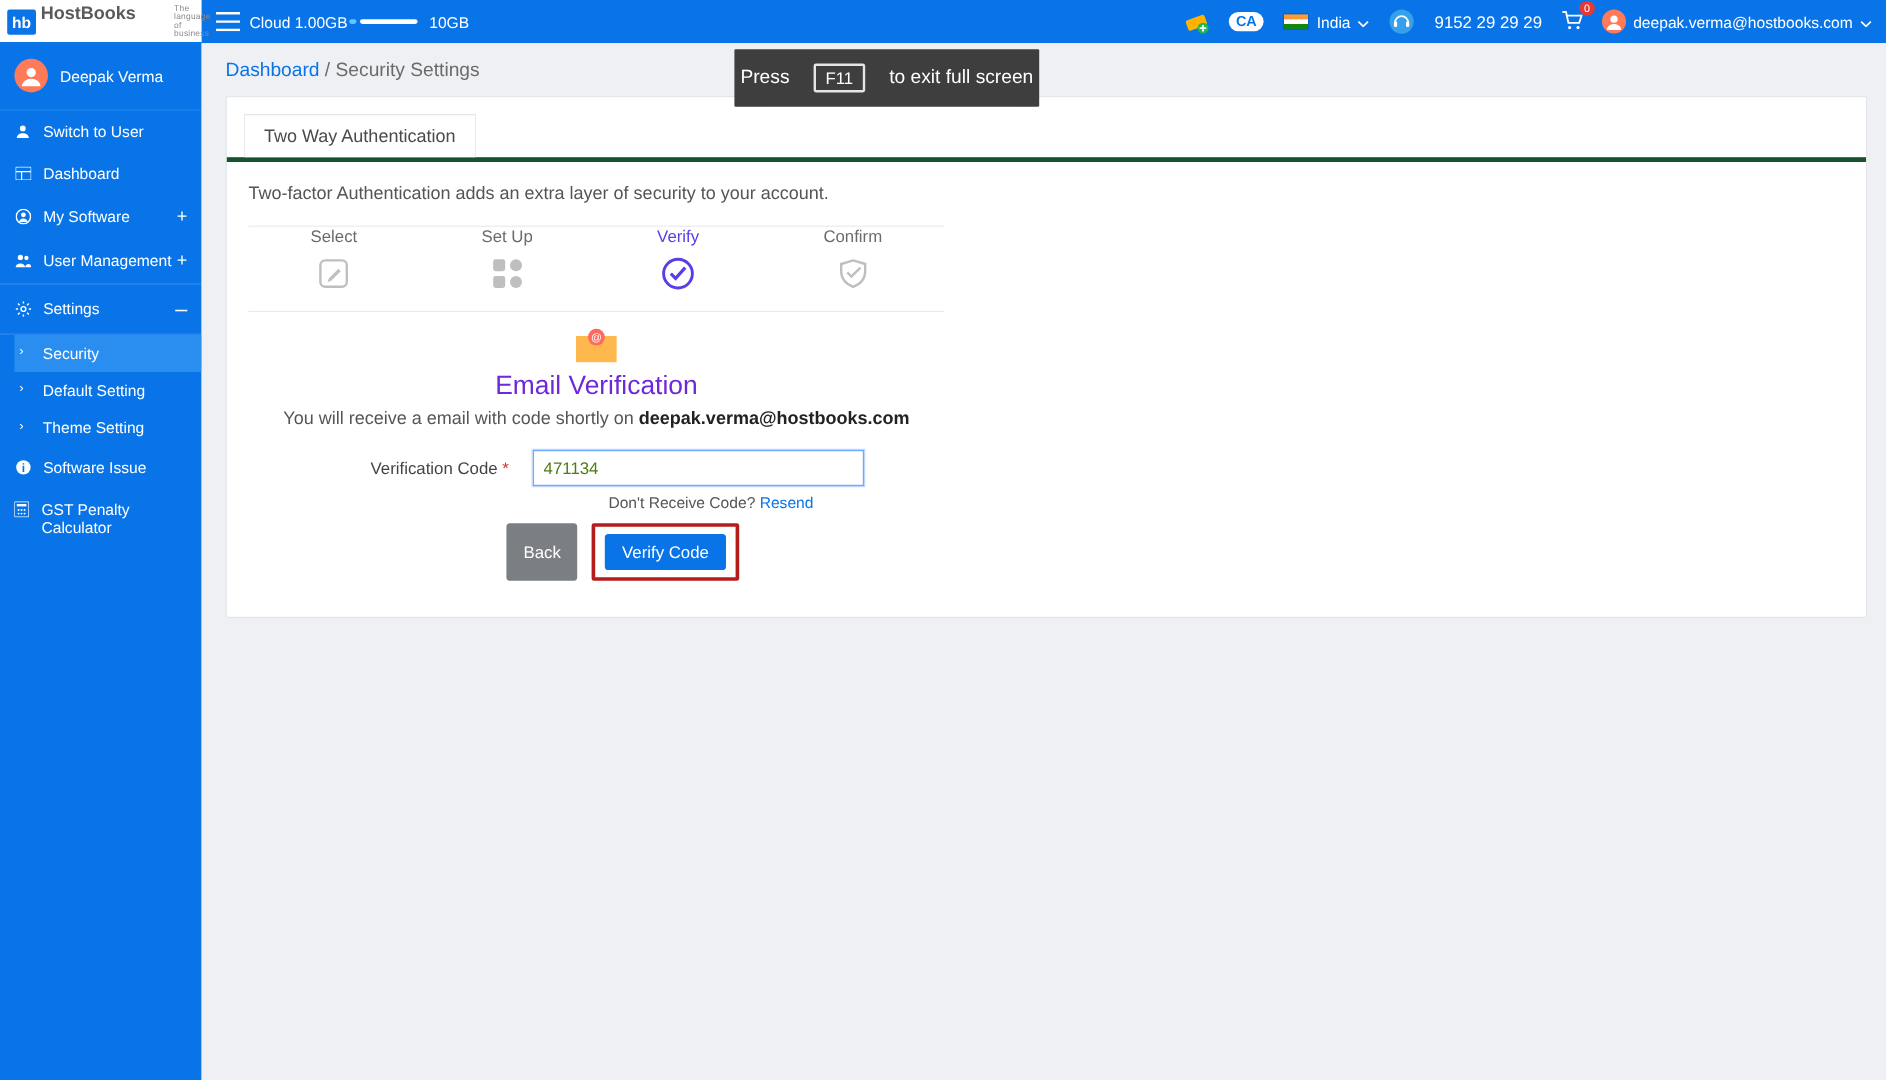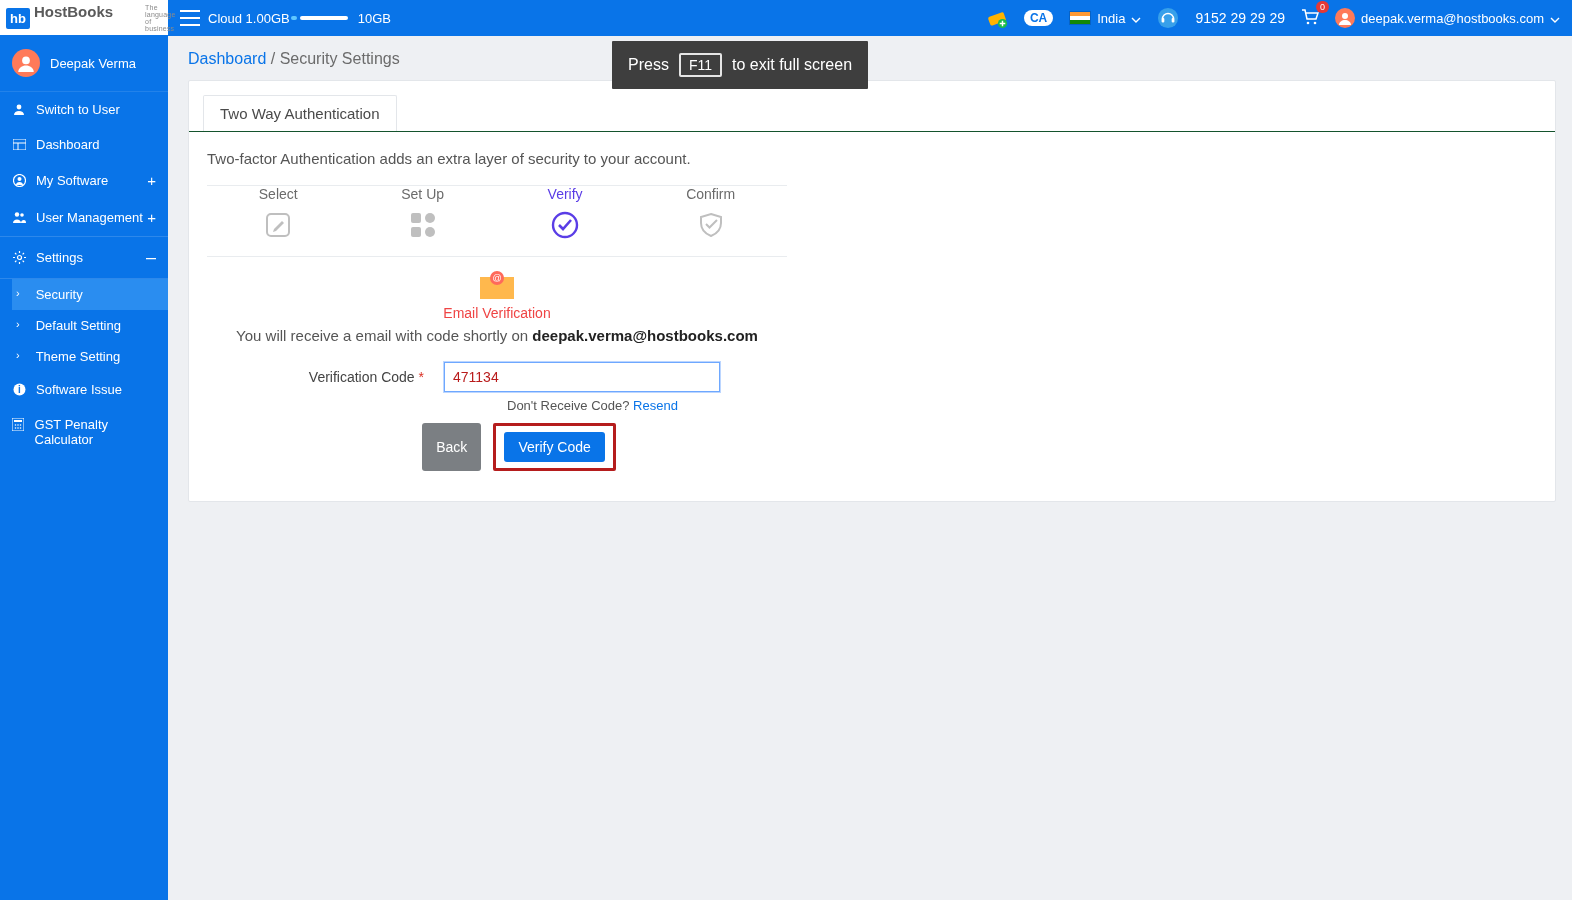--- a/index.html
+++ b/index.html
@@ -43,50 +43,50 @@
 .sb-sub .sb-item{ padding:8px 12px 8px 4px; }
 .sb-plus{ font-size:15px; font-weight:400; }
 .sb-minus{ font-size:18px; font-weight:300; }
 .sb-caret{ font-size:11px; margin-right:6px; color:#fff;}
 
 
 .main { position:absolute; top:36px; left:168px; right:0; bottom:0; background:#eef0f3; padding:14px 0 0 20px;}
 .breadcrumb { font-size:16px; color:#6b6b6b; margin-bottom:12px; }
 .breadcrumb a{ color:#0974e8; text-decoration:none; }
 .panel { background:#fff; border:1px solid #e3e6ea; border-radius:2px; width:1368px; padding-bottom:30px;}
-.tab-strip{ display:flex; border-bottom:1px solid #14532d;}
+.tab-strip{ display:flex; border-bottom:4px solid #14532d;}
 .tab { border:1px solid #e3e6ea; border-bottom:none; background:#fff; padding:9px 16px; font-size:15px; color:#4a4a4a; margin-left:14px; margin-top:14px; border-radius:2px 2px 0 0; cursor:pointer;}
 .desc { padding:18px 18px 4px; font-size:15px; color:#555;}
 .steps { display:flex; border-top:1px solid #e9ecef; border-bottom:1px solid #e9ecef; margin:14px 18px; padding:0 0 14px; width:580px; justify-content:space-around;}
 .step { text-align:center; font-size:14px; color:#6b6b6b;}
 .step.active{ color:#5a3de6;}
 .step .lbl{margin-bottom:6px; display:block;}
 .step-ico{ width:34px; height:34px; margin:0 auto; display:flex; align-items:center; justify-content:center;}
 .verify-block{ width:580px; margin-left:18px; text-align:center;}
 .mail-ico{ width:34px; height:28px; margin:0 auto 6px; position:relative;}
 .mail-ico .env{ width:34px; height:22px; background:#ffb84d; position:absolute; bottom:0; left:0; clip-path:polygon(0 0,100% 0,100% 100%,0 100%);}
 .mail-ico .flap{ width:34px; height:14px; background:#ffe0a8; position:absolute; top:0; left:0; clip-path:polygon(0 100%,50% 0,100% 100%);}
 .mail-ico .at{ width:14px; height:14px; border-radius:50%; background:#ff6a5b; position:absolute; left:10px; top:0; color:#fff; font-size:9px; display:flex; align-items:center; justify-content:center;}
-.vh-title{ font-size:14px; color:#ef4444; font-weight:400; margin-bottom:6px;}
+.vh-title{ font-size:22px; color:#6d28d9; font-weight:400; margin-bottom:6px;}
 .vh-sub{ font-size:15px; color:#555; margin-bottom:18px;}
 .vh-sub b{ color:#222;}
 .form-row{ display:flex; align-items:center; justify-content:center; gap:20px; margin-bottom:6px;}
 .form-row label{ font-size:14px; color:#444; width:150px; text-align:right;}
 .form-row label .req{ color:#d93025;}
-.vcode-input{ width:276px; height:30px; border:1px solid #6ea8ff; outline:1px solid #bcd6ff; font-size:14px; padding:0 8px; color:#b91c1c;}
+.vcode-input{ width:276px; height:30px; border:1px solid #6ea8ff; outline:1px solid #bcd6ff; font-size:14px; padding:0 8px; color:#4d7c0f;}
 .resend-row{ font-size:13px; color:#555; text-align:left; padding-left:300px;}
 .resend-row a{ color:#0974e8; text-decoration:none; cursor:pointer;}
 .btn-row{ display:flex; gap:12px; justify-content:center; margin-top:10px; padding-left:44px;}
 .btn{ border:none; border-radius:3px; font-size:14px; padding:7px 14px; cursor:pointer;}
 .btn-back{ background:#7b7f83; color:#fff;}
 .btn-verify{ background:#0974e8; color:#fff;}
 .btn-hl{ border:3px solid #b51d1d; padding:6px 8px; display:inline-block; border-radius:2px;}
 
 
-.fs-tip{ position:absolute; top:41px; left:612px; background:#3e3e3e; color:#fff; font-size:16px; padding:12px 16px; display:flex; align-items:center; gap:10px; border-radius:1px;}
+.fs-tip{ position:absolute; top:41px; left:612px; background:#3e3e3e; color:#fff; font-size:16px; padding:12px 5px; display:flex; align-items:center; gap:20px; border-radius:1px;}
 .fs-tip .key{ border:2px solid #e5e5e5; padding:2px 8px; font-size:14px; border-radius:2px;}
 
 </style>
 </head>
 <body>
 
 <div class="topbar">
   <div class="logo-box">
     <span class="logo-hb">hb</span>
     <span class="logo-txt">

